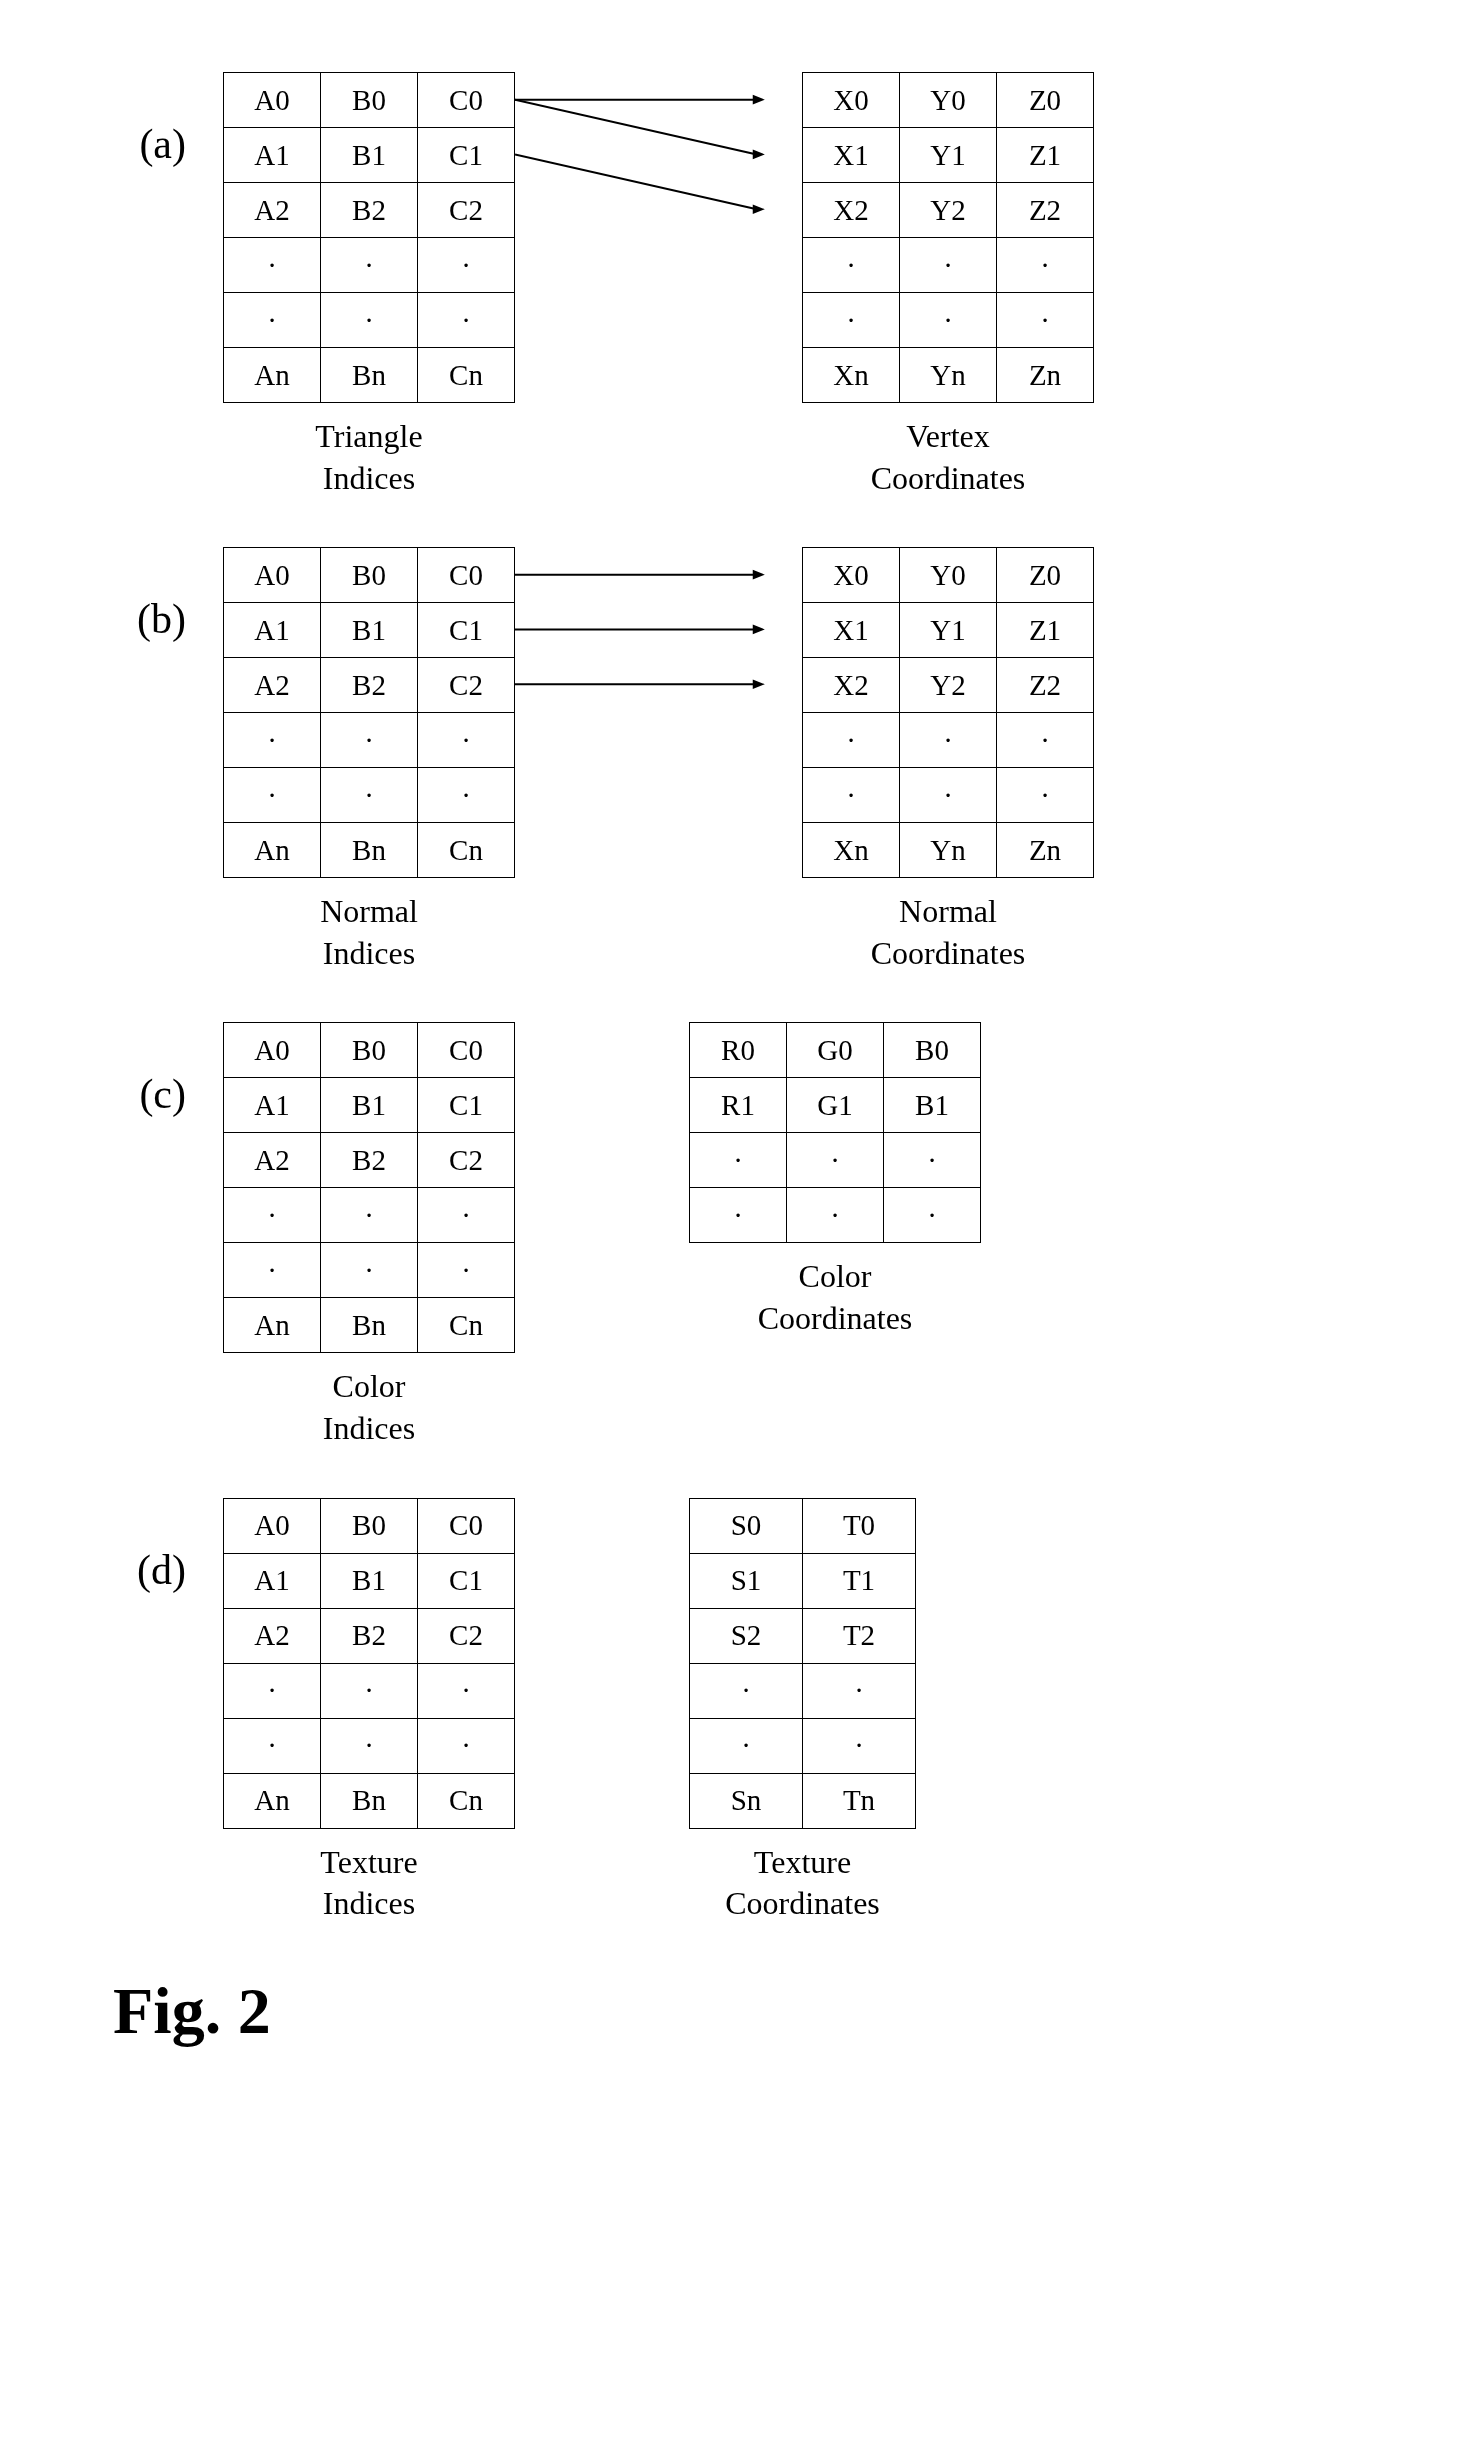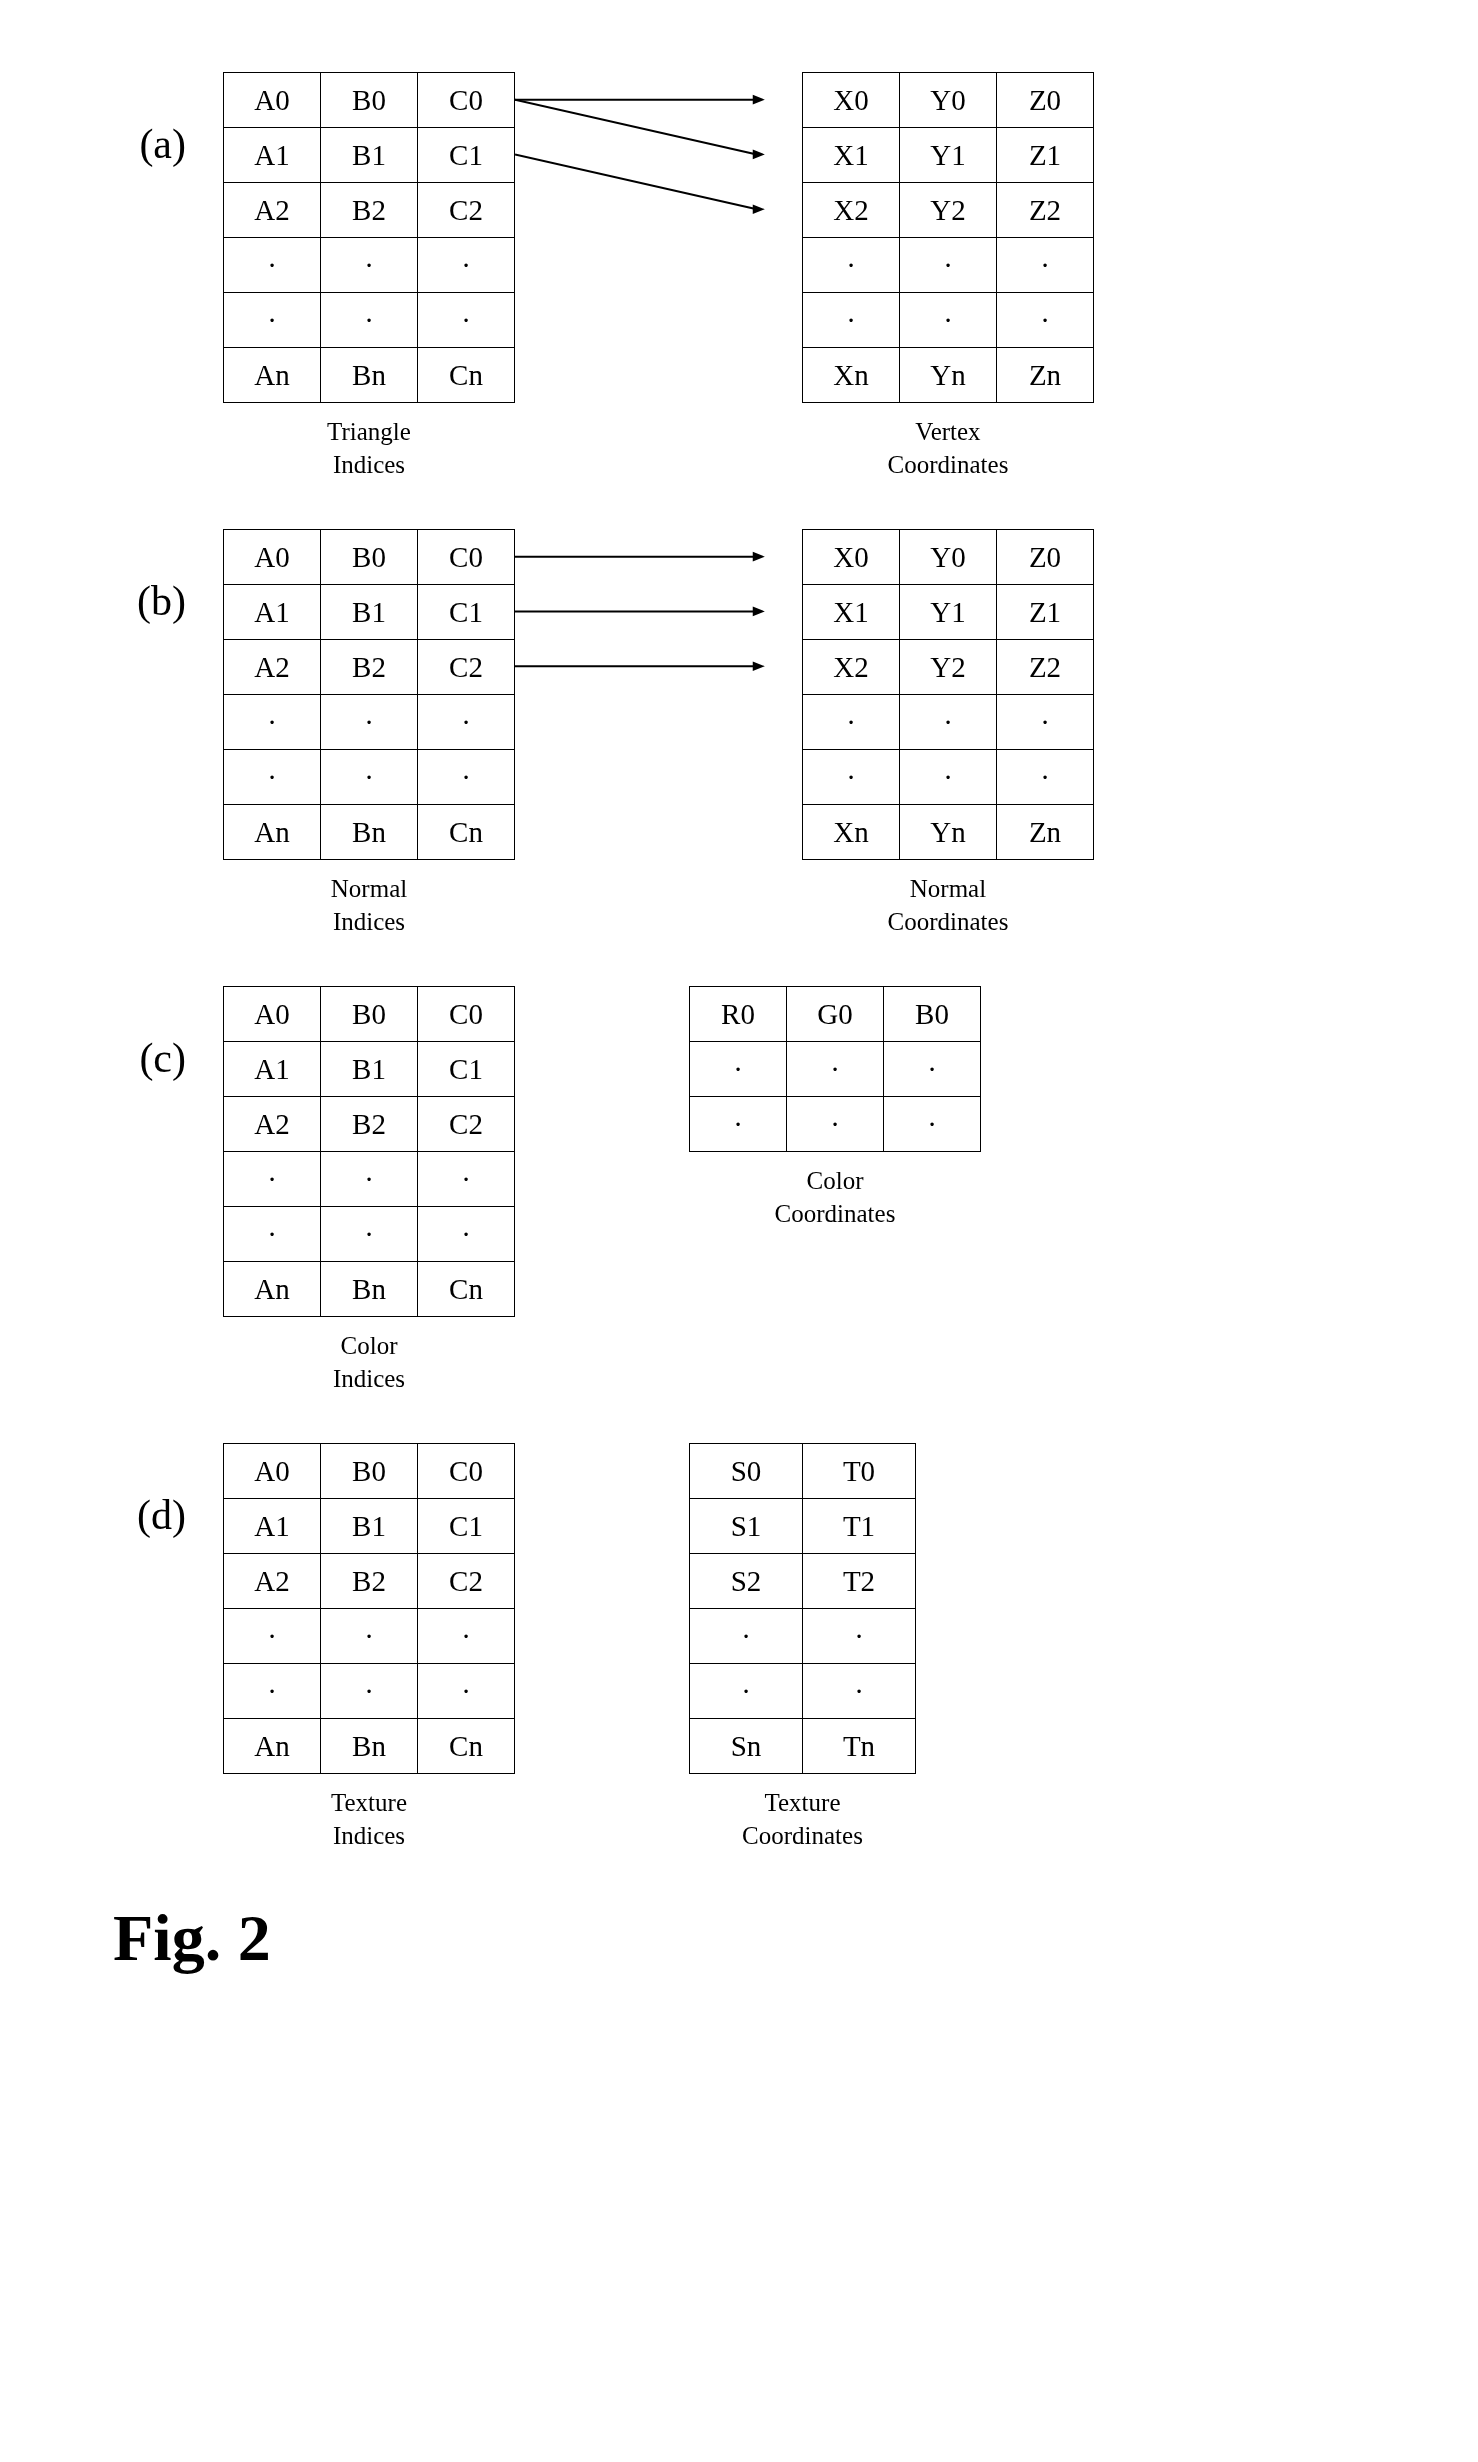--- a/index.html
+++ b/index.html
@@ -29,21 +29,21 @@
     }
 
     .table-block {
       display: flex;
       flex-direction: column;
       align-items: center;
       padding-left: 13px;
     }
 
     .table-label {
-      font-size: 25px;
+      font-size: 32px;
       text-align: center;
       margin-top: 13px;
       line-height: 1.3;
     }
 
     table {
       border-collapse: collapse;
     }
 
     table td {
@@ -304,20 +304,25 @@
 
       <div class="table-block">
         <table>
           <tbody>
               <tr>
                 <td>R0</td>
                 <td>G0</td>
                 <td>B0</td>
               </tr>
           <tr>
+                <td>R1</td>
+                <td>G1</td>
+                <td>B1</td>
+              </tr>
+          <tr>
                 <td>·</td>
                 <td>·</td>
                 <td>·</td>
               </tr>
           <tr>
                 <td>·</td>
                 <td>·</td>
                 <td>·</td>
               </tr>
         </tbody>

